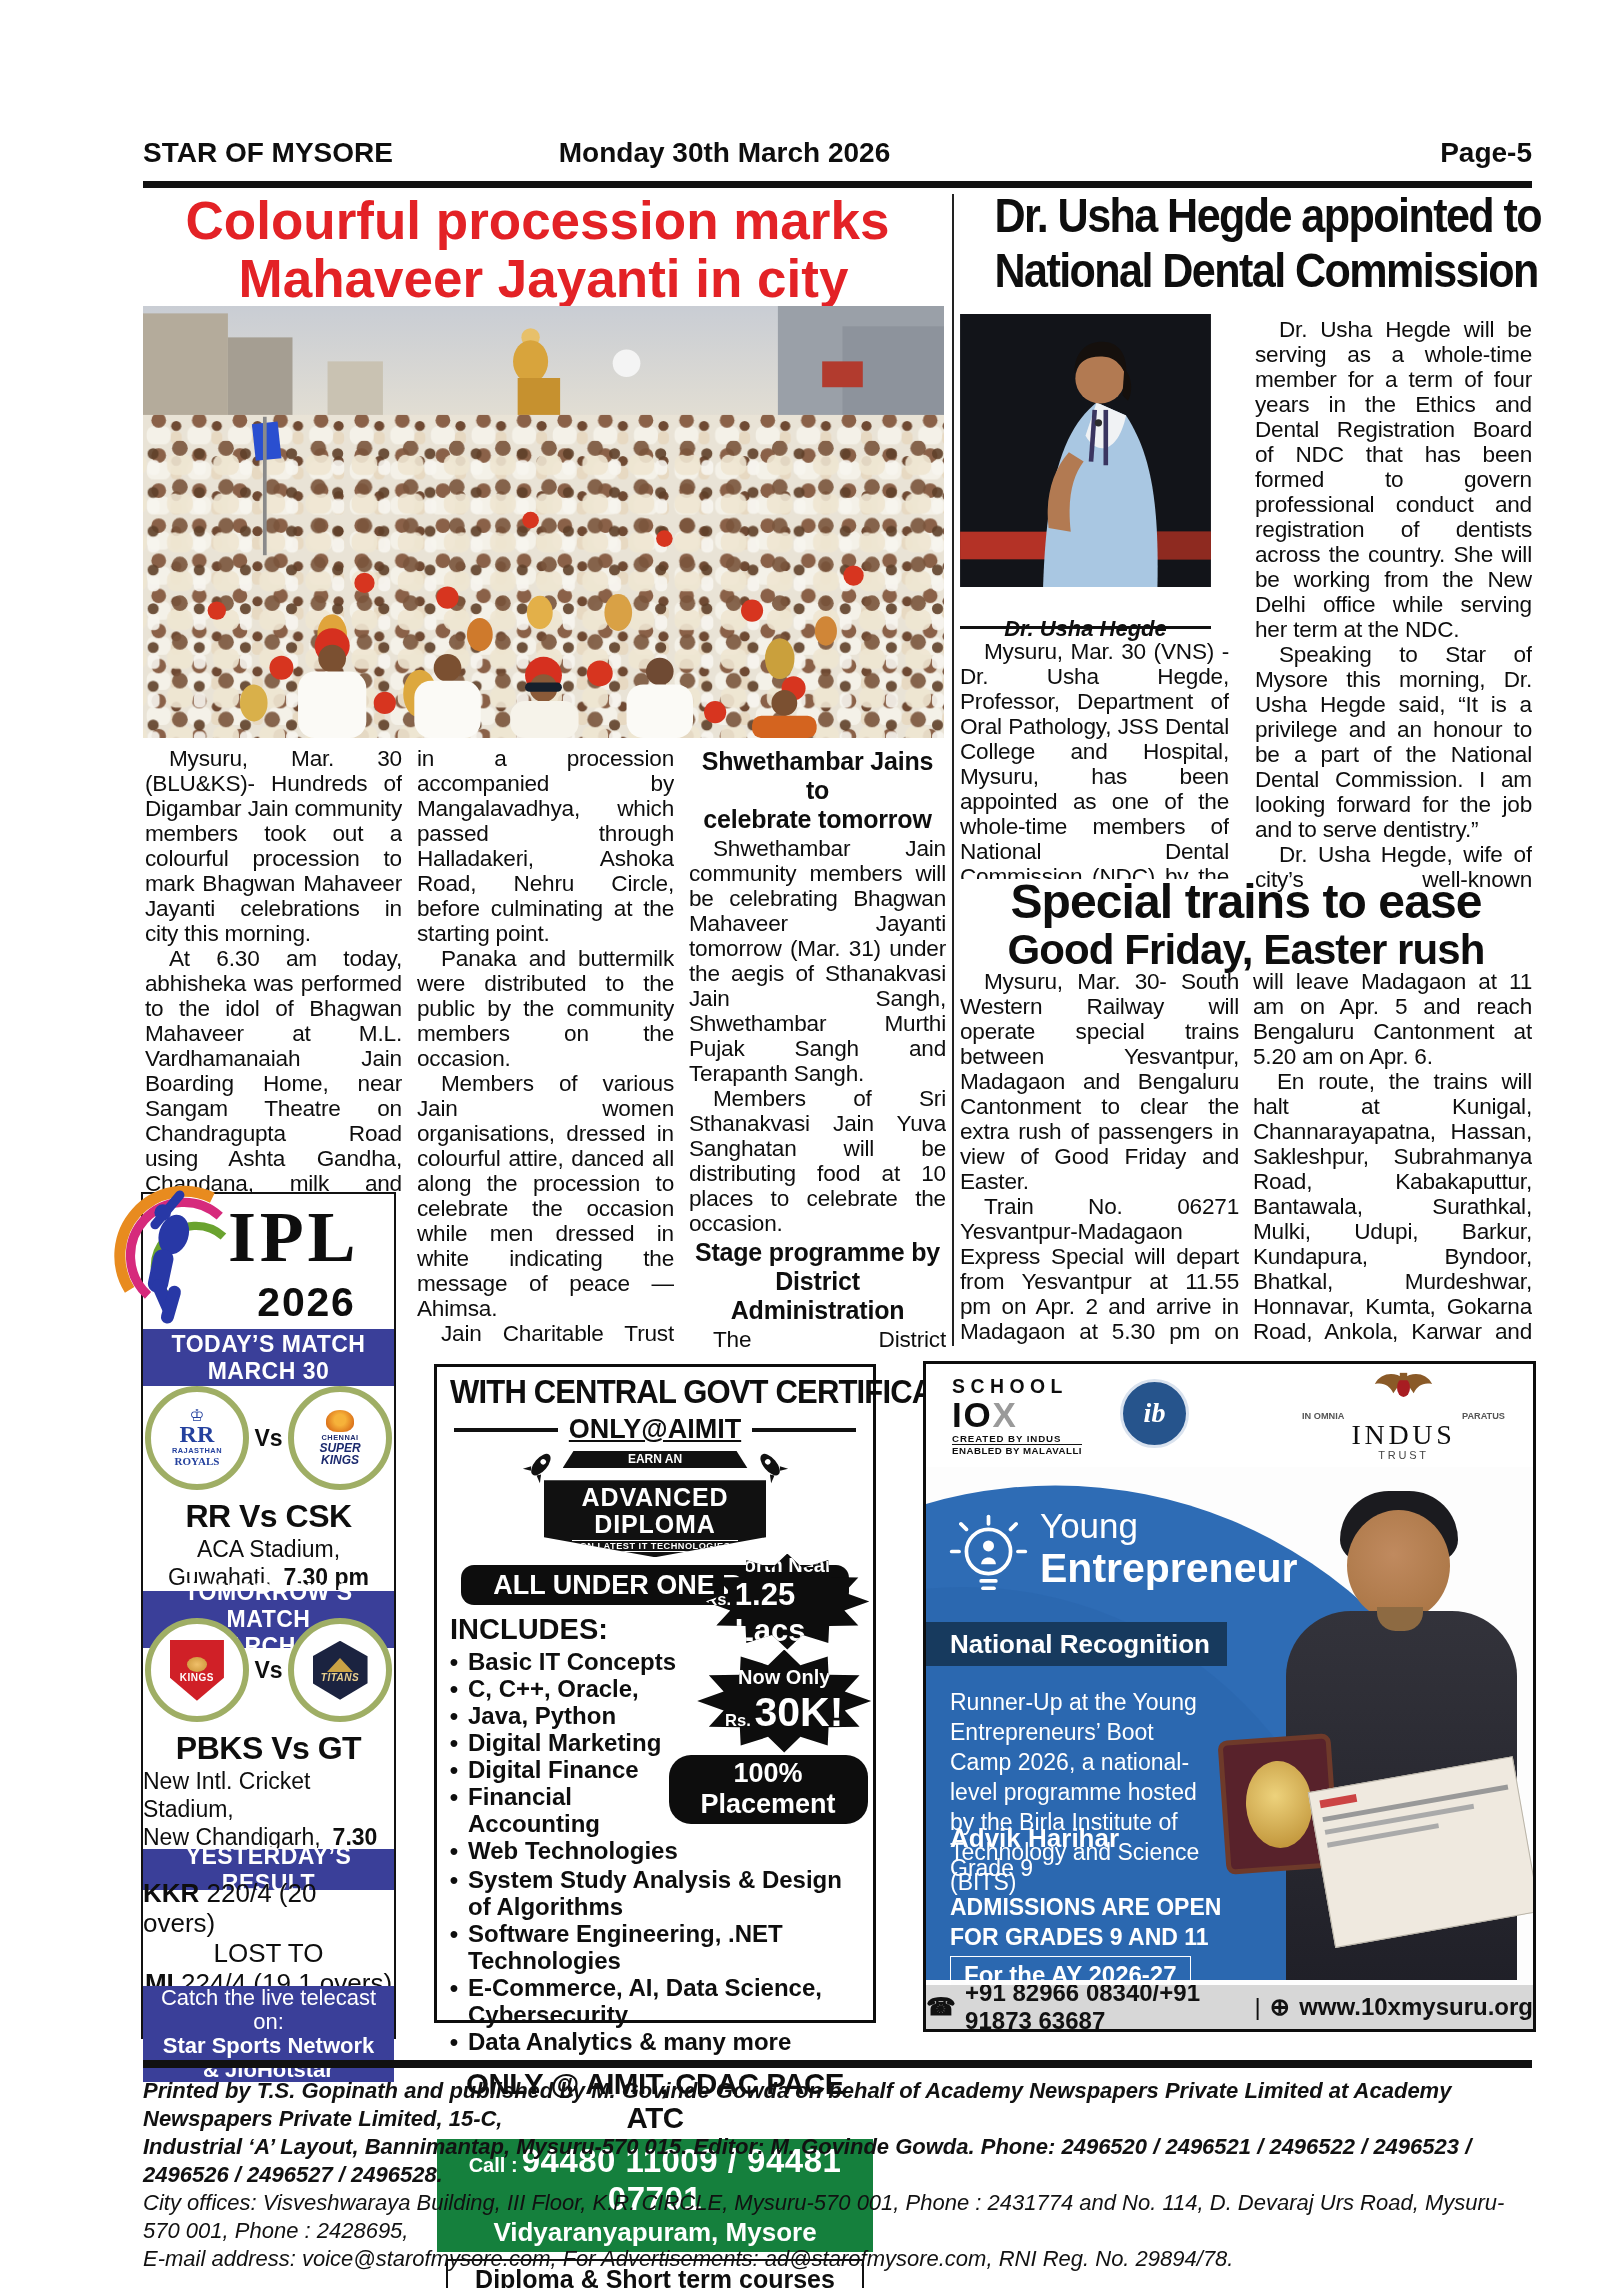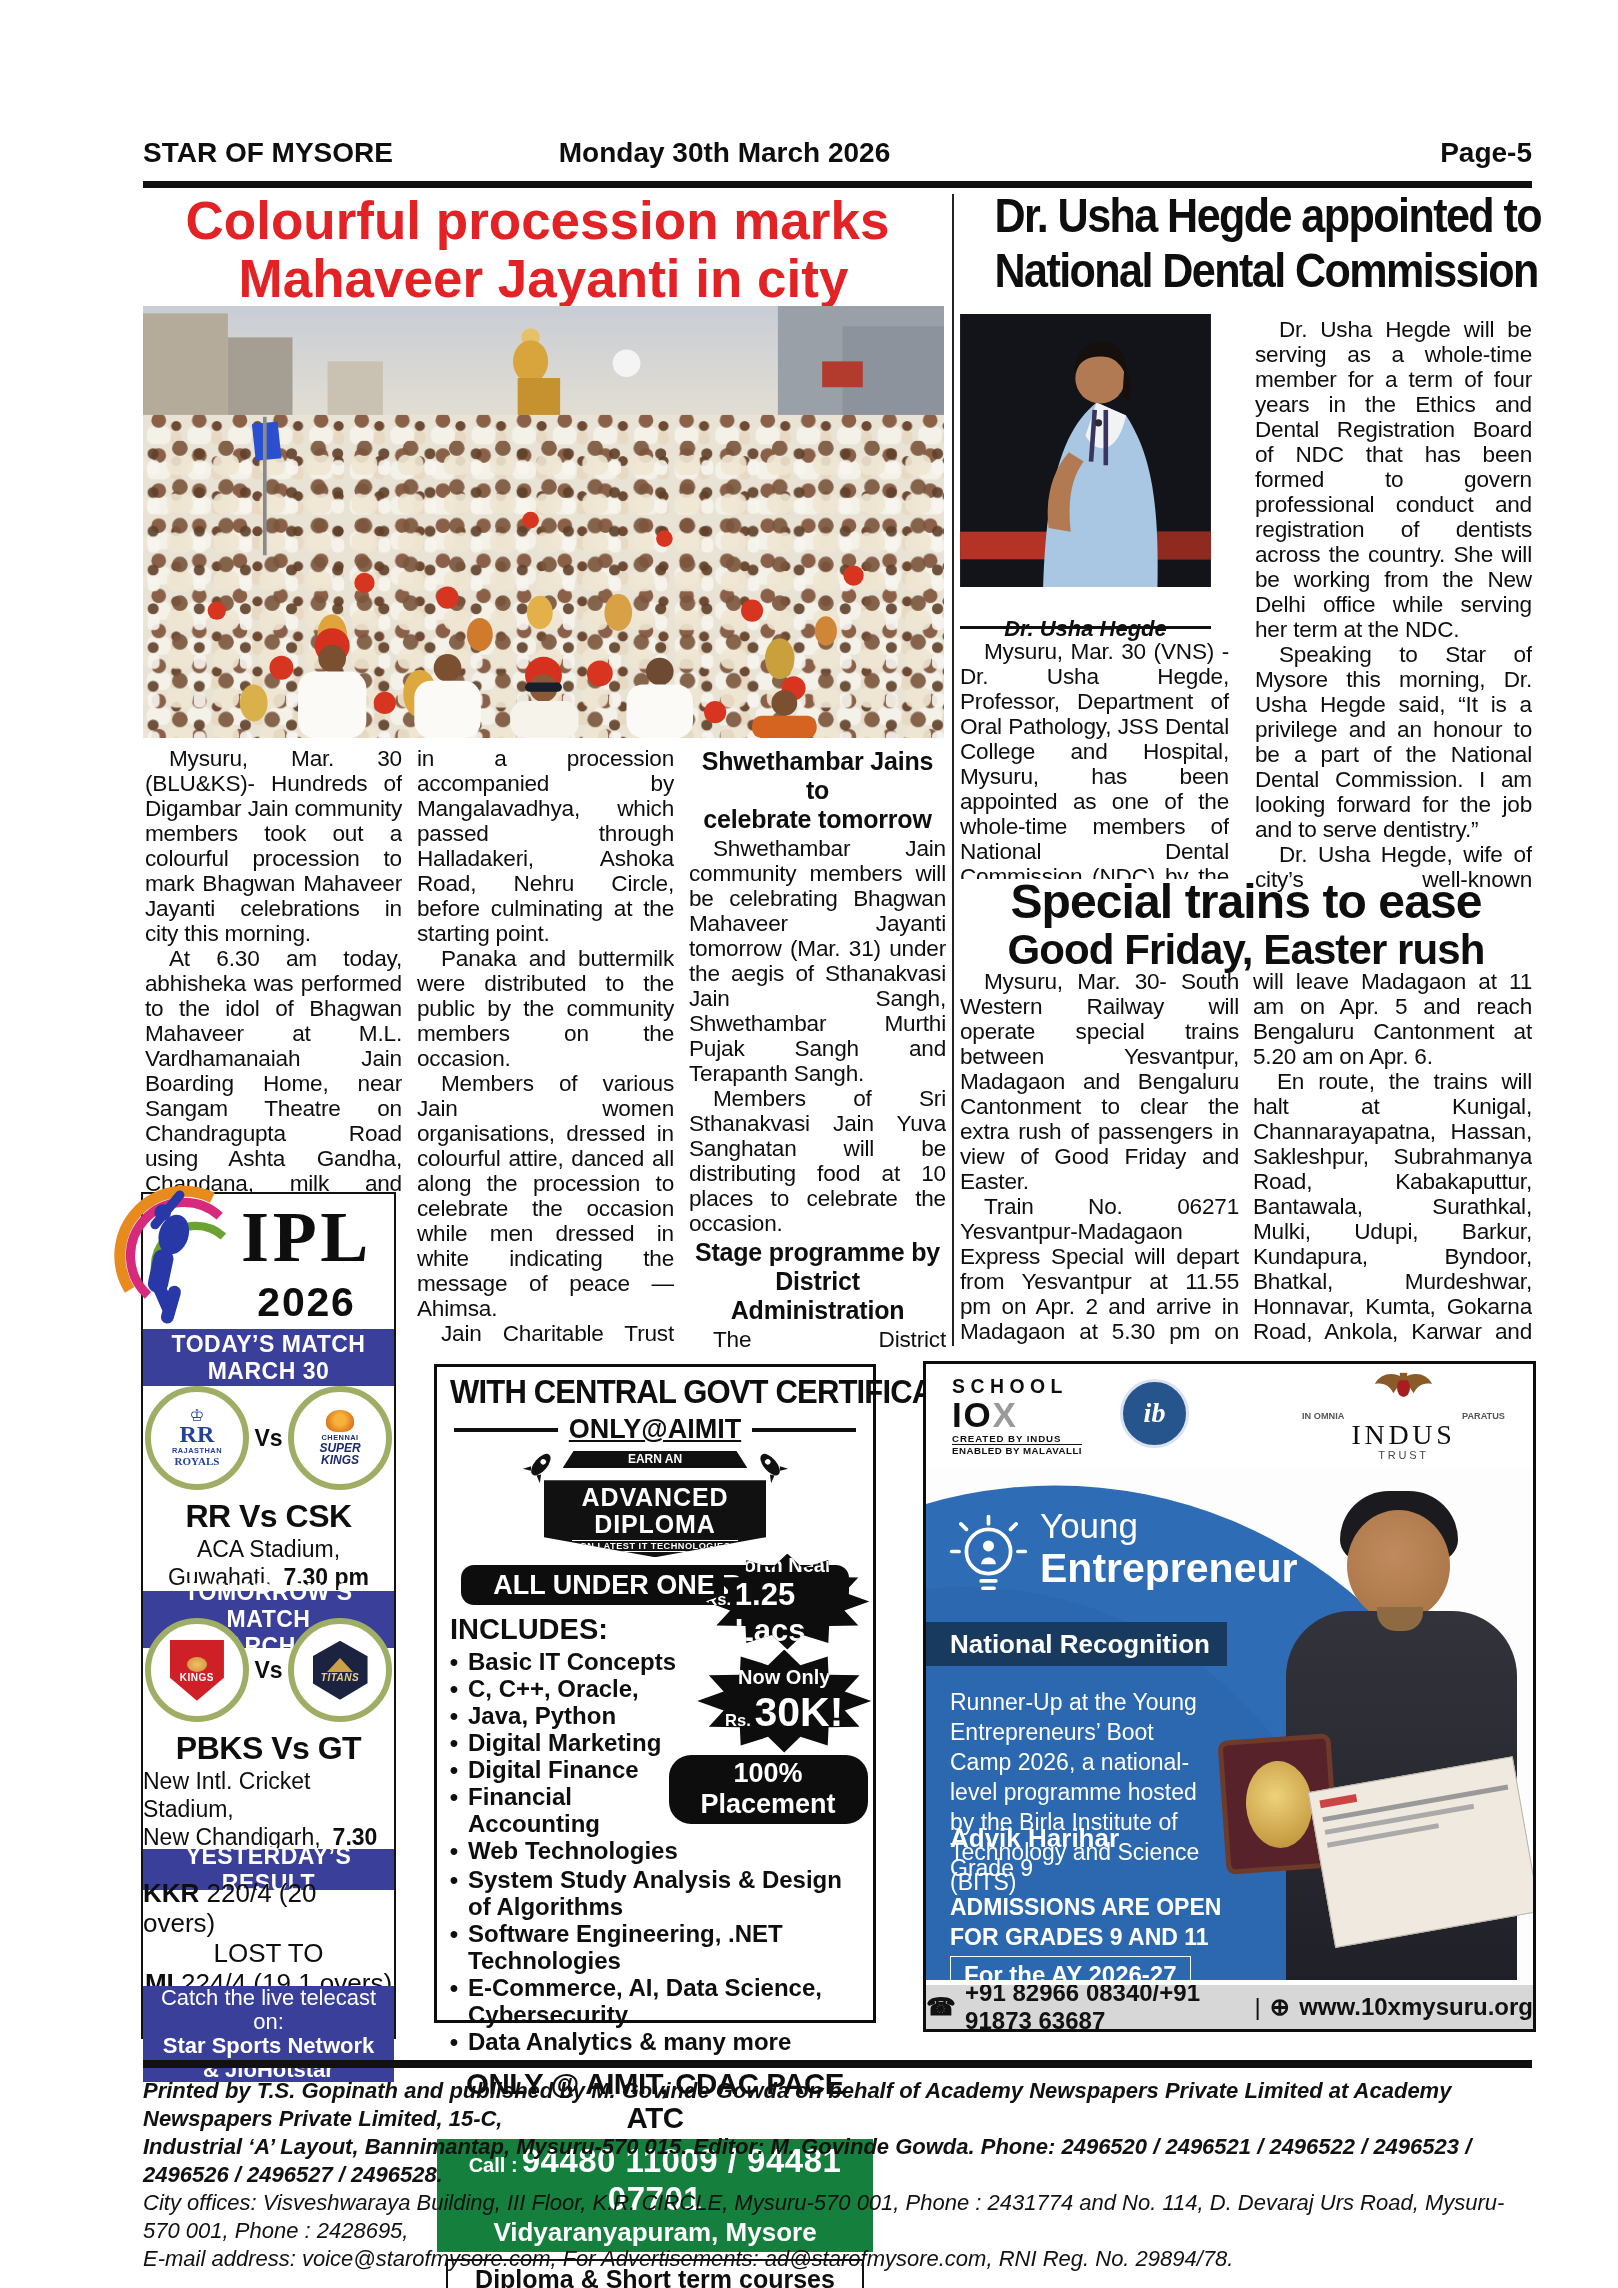--- a/index.html
+++ b/index.html
@@ -222,21 +222,21 @@
         <path d="M120,20 A70,70 0 0 0 30,120" fill="none" stroke="#e88b1f" stroke-width="12"></path>
         <path d="M128,40 A56,56 0 0 0 50,126" fill="none" stroke="#d62a7c" stroke-width="10"></path>
         <path d="M132,62 A42,42 0 0 0 72,128" fill="none" stroke="#6aa32f" stroke-width="9"></path>
         <ellipse cx="78" cy="60" rx="16" ry="22" fill="#2838a6" transform="rotate(18 78 60)"></ellipse>
         <rect x="58" y="74" width="22" height="48" rx="10" fill="#2838a6" transform="rotate(12 58 74)"></rect>
         <rect x="52" y="112" width="14" height="40" rx="7" fill="#2838a6" transform="rotate(-24 52 112)"></rect>
         <rect x="74" y="114" width="14" height="42" rx="7" fill="#2838a6" transform="rotate(16 74 114)"></rect>
         <rect x="84" y="10" width="10" height="52" rx="5" fill="#2838a6" transform="rotate(40 84 10)"></rect>
         <circle cx="66" cy="36" r="9" fill="#2838a6"></circle>
       </svg>
-      <div class="abs" style="left:85px;top:1.8px;width:157px;text-align:center;font-family:'Liberation Serif',serif;font-weight:700;font-size:72px;letter-spacing:3.7px;">IPL</div>
+      <div class="abs" style="left:85px;top:1.8px;width:157px;font-family:'Liberation Serif',serif;font-weight:700;font-size:72px;letter-spacing:3.7px;">IPL</div>
       <div class="abs" style="left:85px;top:85px;width:157px;text-align:center;font-weight:800;font-size:41px;letter-spacing:1.8px;">2026</div>
     </div>
     <div class="ipl-bar" style="height:57px;flex:none;">
       <div class="l">TODAY’S MATCH</div>
       <div class="l">MARCH 30</div>
     </div>
     <div style="height:205px;display:flex;flex-direction:column;align-items:center;justify-content:center;flex:none;">
       <div style="display:flex;align-items:center;justify-content:center;gap:1.8px;">
         <div class="team">
           <div style="color:#24419e;font-size:16.6px;line-height:13px;">♔</div>

